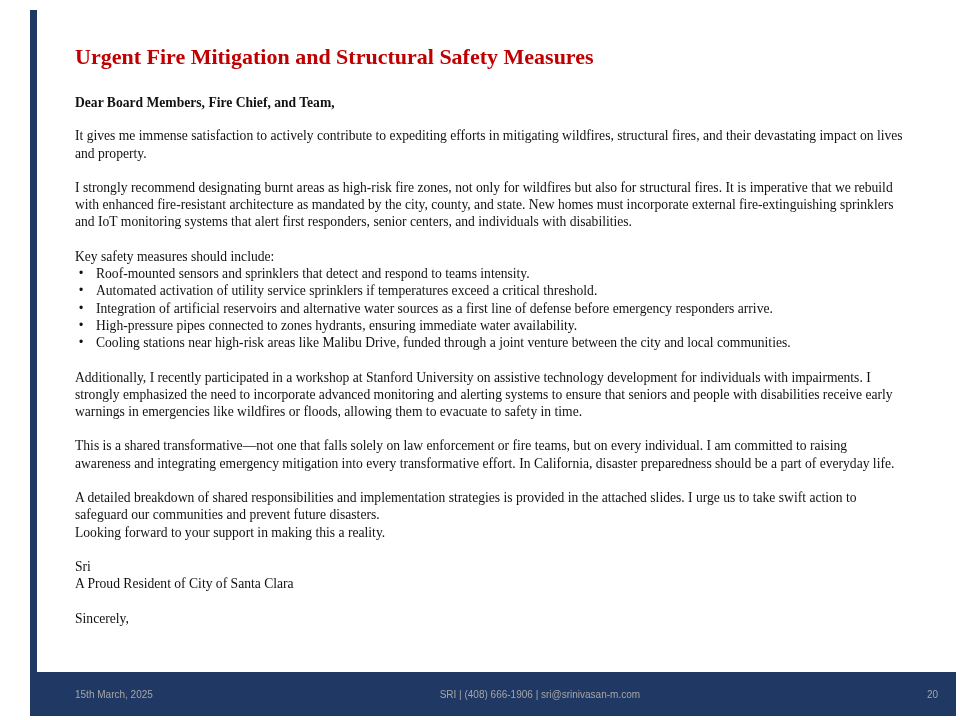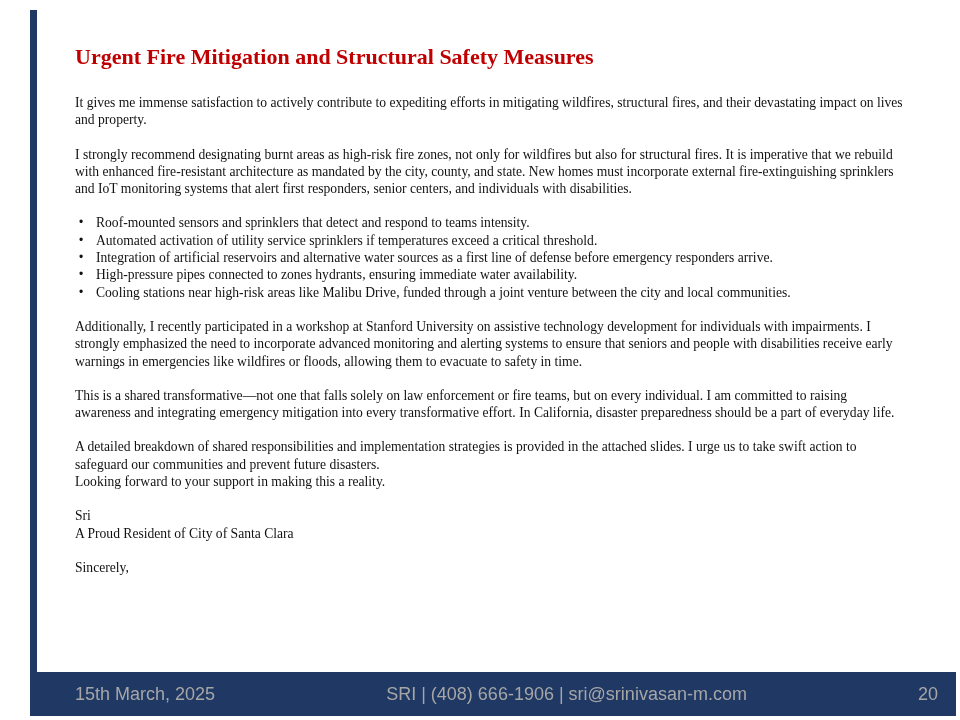--- a/index.html
+++ b/index.html
@@ -55,37 +55,39 @@
     left: 30px;
     right: 4px;
     top: 672px;
     height: 44px;
     display: flex;
     align-items: center;
     justify-content: space-between;
     box-sizing: border-box;
     padding: 0 18px 0 45px;
     font-family: "Liberation Sans", sans-serif;
-    font-size: 18px;
+    font-size: 10px;
   }
 </style>
 </head>
 <body>
 
 <div class="slide" style="color: rgb(17, 17, 17);">
 
   <div class="accent-left" style="background: rgb(31, 56, 100);"></div>
 
   <div class="content">
     <h1 class="title" style="color: rgb(192, 0, 0);">Urgent Fire Mitigation and Structural Safety Measures</h1>
 
+    <div class="salutation body-text">Dear Board Members, Fire Chief, and Team,</div>
 
     <div class="body-text">
         <div class="para"><span>It gives me immense satisfaction to actively contribute to expediting efforts in mitigating wildfires, structural fires, and their devastating impact on lives and property.</span></div>
         <div class="para"><span>I strongly recommend </span><span class="b">designating burnt areas as high-risk fire zones</span><span>, not only for wildfires but also for structural fires. It is imperative that we </span><span class="b">rebuild with enhanced fire-resistant architecture</span><span> as mandated by the city, county, and state. New homes must incorporate </span><span class="b">external fire-extinguishing sprinklers and IoT monitoring systems</span><span> that alert first responders, senior centers, and individuals with disabilities.</span></div>
+        <div class="para tight"><span>Key safety measures should include:</span></div>
         <div class="bullet-list">
           <div class="bullet">
             <span class="dot">•</span>
             <span class="bcontent"><span class="b">Roof-mounted sensors and sprinklers</span><span> that detect and respond to teams intensity.</span></span>
           </div>
           <div class="bullet">
             <span class="dot">•</span>
             <span class="bcontent"><span class="b">Automated activation of utility service sprinklers</span><span> if temperatures exceed a critical threshold.</span></span>
           </div>
           <div class="bullet">

